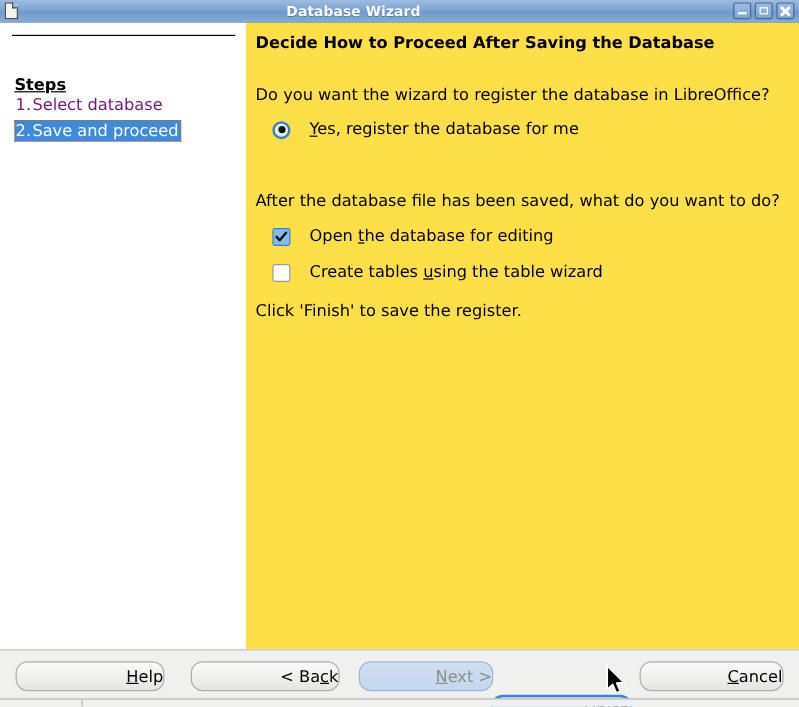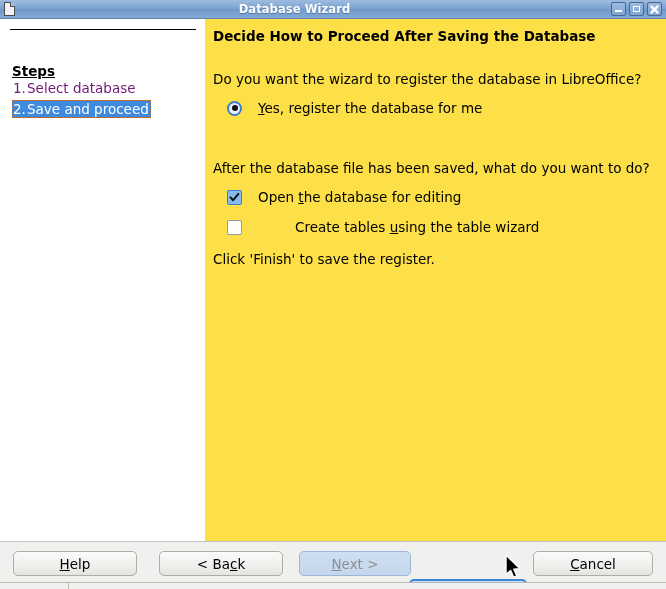--- a/index.html
+++ b/index.html
@@ -185,21 +185,21 @@
     display: flex;
     align-items: center;
     font-size: 13.5px;
     color: #000000;
     text-align: right;
   }
   .opt-label { margin-left: 16px; white-space: nowrap; }
   .r1 { top: 81px; }
   .r2 { top: 111px; }
   .c1 { top: 170px; }
-  .c2 { top: 200px; gap: 37px; }
+  .c2 { top: 200px; }
 
   .radio {
     width: 15px;
     height: 15px;
     border-radius: 50%;
     box-sizing: border-box;
     background: #ffffff;
     border: 1px solid #9a9a9a;
     position: relative;
     flex: 0 0 auto;
@@ -247,29 +247,29 @@
     height: 41px;
     background: #f0f0ef;
     border-top: 1px solid #c3c3c0;
     box-sizing: border-box;
   }
   .btn {
     position: absolute;
     top: 9px;
     height: 25px;
     border: 1px solid #adadaa;
-    border-radius: 5px;
+    border-radius: 10px;
     background: linear-gradient(to bottom, #fbfbfa 0%, #efefed 55%, #e4e4e1 100%);
     box-sizing: border-box;
     font-family: "DejaVu Sans", sans-serif;
     font-size: 13.5px;
     color: #000000;
     display: flex;
     align-items: center;
-    justify-content: center;
+    justify-content: flex-end;
     cursor: default;
   }
   .btn-help   { left: 13px;  width: 124px; }
   .btn-back   { left: 159px; width: 124px; }
   .btn-next   { left: 299px; width: 112px;
                 background: linear-gradient(to bottom, #cfdff1 0%, #c4d7ee 100%);
                 border-color: #9bb6d6; color: #8e8e8e; }
   .btn-finish { left: 409px; width: 118px;
                 background: linear-gradient(to bottom, #cfe2f7 0%, #a9cdf1 100%);
                 border: 2px solid #3a85d8; margin-top: 28px; }

